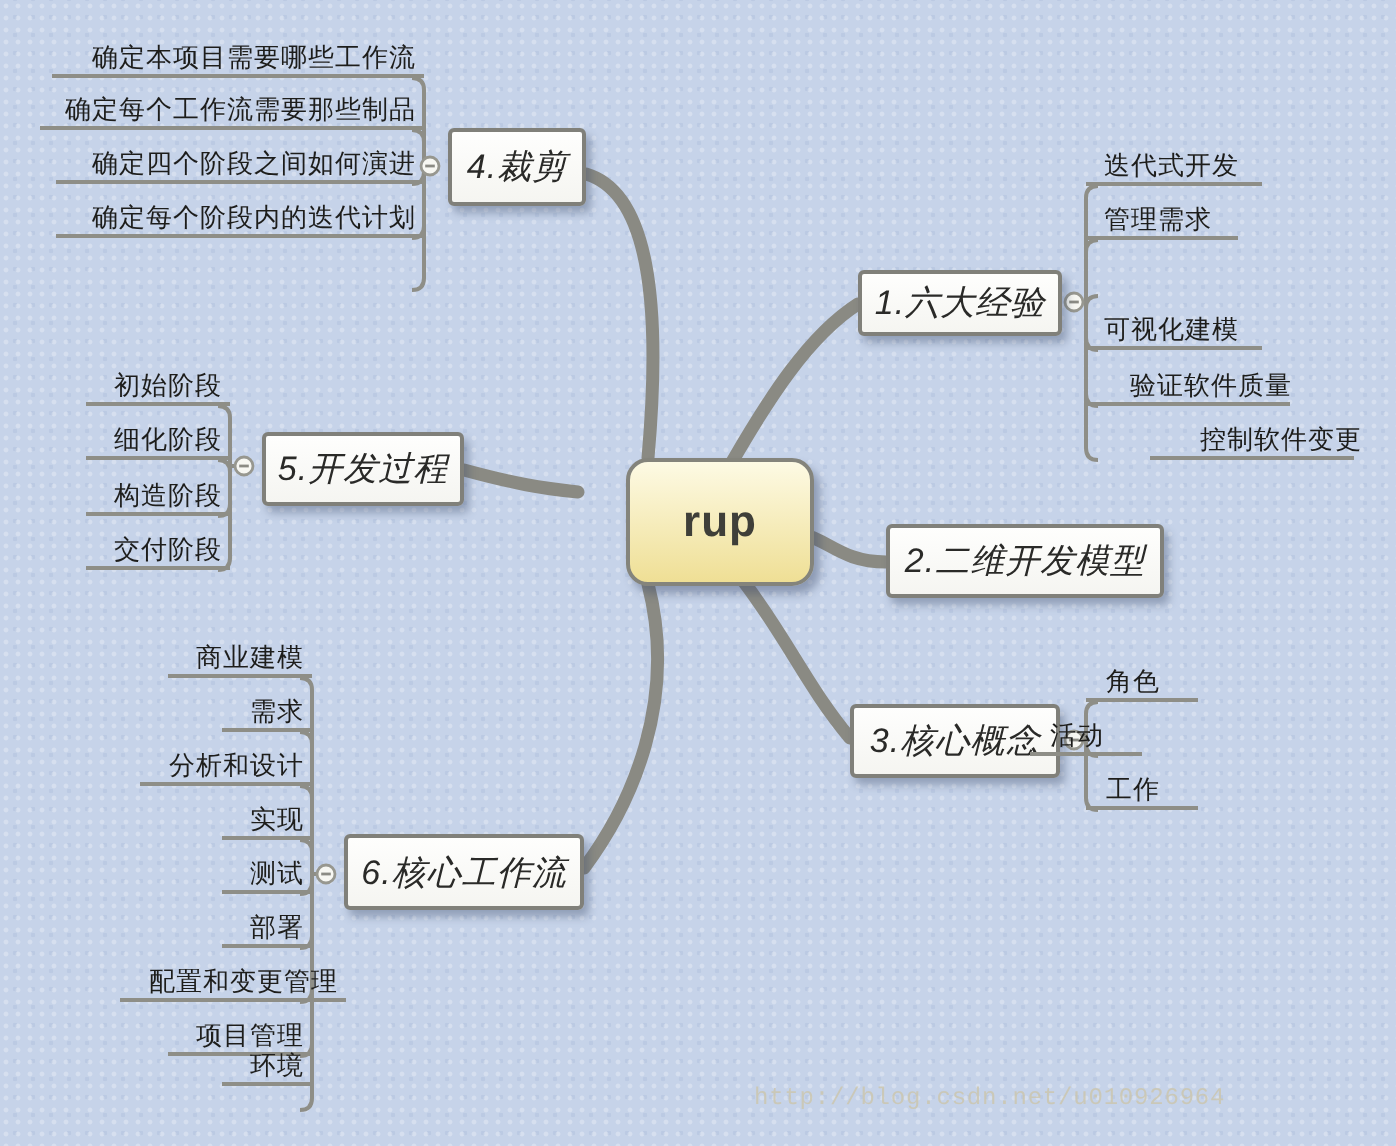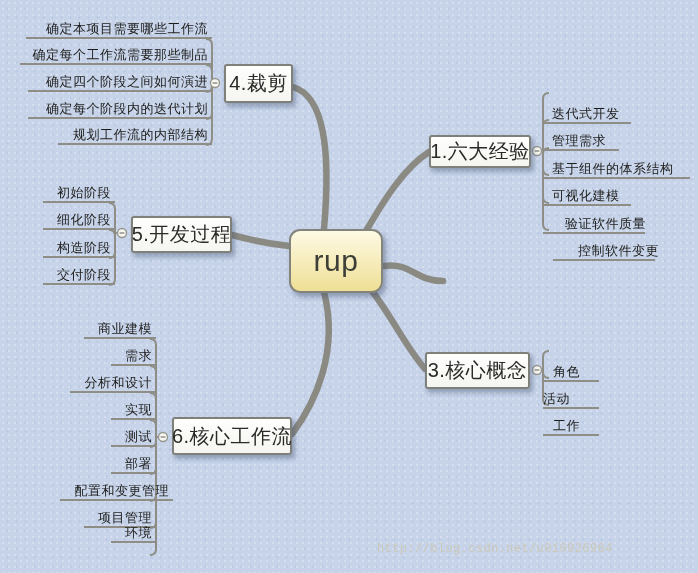--- a/index.html
+++ b/index.html
@@ -16,37 +16,37 @@
   .branch{fill:none;stroke:#8a8a83;stroke-width:6.5;stroke-linecap:round;}
   .wire{fill:none;stroke:#8e8e87;stroke-width:2;}
   .ccirc{fill:#f7f7f2;stroke:#97978f;stroke-width:1.4;}
   .cminus{stroke:#8b8b84;stroke-width:1.4;}
   .box{
     position:absolute;box-sizing:border-box;
     background:linear-gradient(#fefefd,#f5f5f1);
     border:2px solid #80807a;border-radius:3px;
     box-shadow:2.5px 3.5px 4px rgba(60,75,105,.38);
     display:flex;align-items:center;justify-content:center;
-    font-size:20px;letter-spacing:.5px;color:#2a2a28;white-space:nowrap;
+    font-size:17px;letter-spacing:.5px;color:#2a2a28;white-space:nowrap;font-style:italic;
   }
   .root{
     position:absolute;box-sizing:border-box;
     background:linear-gradient(#fdfae4,#efdf95);
     border:2px solid #84847c;border-radius:11px;
     box-shadow:3px 4px 5px rgba(60,75,105,.42);
     display:flex;align-items:center;justify-content:center;
-    font-size:30px;font-weight:normal;color:#3f3f39;letter-spacing:.5px;
+    font-size:22px;font-weight:bold;color:#3f3f39;letter-spacing:.5px;margin-left:24px;
   }
   .child{
     position:absolute;box-sizing:border-box;height:19px;line-height:17px;
     border-bottom:2px solid #8e8e87;
     font-size:13px;letter-spacing:.5px;color:#1d1d1b;white-space:nowrap;
   }
   .cl{text-align:right;padding-right:4px;}
-  .cr{text-align:left;margin-top:31px;}
+  .cr{text-align:left;}
   .wm{
     position:absolute;left:377px;top:542px;
     font-family:"Liberation Mono","DejaVu Sans Mono",monospace;
     font-size:12px;letter-spacing:.4px;color:#ccc6ae;opacity:.82;white-space:nowrap;
   }
 </style>
 </head>
 <body>
 
 <div class="canvas">
@@ -124,40 +124,39 @@
     </g>
     <g>
       <circle class="ccirc" cx="163" cy="437" r="4.5"></circle>
         <line class="cminus" x1="160.6" y1="437" x2="165.4" y2="437"></line>
     </g>
   </svg>
 
   <div class="root" style="left:289px;top:229px;width:94px;height:64px">rup</div>
 
   <div class="box" style="left:429px;top:135px;width:102px;height:33px">1.六大经验</div>
+  <div class="box" style="left:443px;top:262px;width:139px;height:37px">2.二维开发模型</div>
   <div class="box" style="left:425px;top:352px;width:105px;height:37px">3.核心概念</div>
   <div class="box" style="left:224px;top:64px;width:69px;height:39px">4.裁剪</div>
   <div class="box" style="left:131px;top:216px;width:101px;height:37px">5.开发过程</div>
   <div class="box" style="left:172px;top:417px;width:120px;height:38px">6.核心工作流</div>
 
   <div class="child cl" style="left:26px;top:20px;width:186px">确定本项目需要哪些工作流</div>
   <div class="child cl" style="left:20px;top:46px;width:192px">确定每个工作流需要那些制品</div>
   <div class="child cl" style="left:28px;top:100px;width:184px">确定每个阶段内的迭代计划</div>
   <div class="child cl" style="left:28px;top:73px;width:184px">确定四个阶段之间如何演进</div>
-  <div class="child cl" style="left:58px;top:126px;width:154px">规划工作流的内部结构</div>
 
   <div class="child cr" style="left:543px;top:74px;width:88px;padding-left:9px">迭代式开发</div>
   <div class="child cr" style="left:543px;top:101px;width:76px;padding-left:9px">管理需求</div>
-  <div class="child cr" style="left:543px;top:129px;width:147px;padding-left:9px">基于组件的体系结构</div>
   <div class="child cr" style="left:543px;top:156px;width:88px;padding-left:9px">可视化建模</div>
   <div class="child cr" style="left:543px;top:184px;width:102px;padding-left:22px">验证软件质量</div>
-  <div class="child cr" style="left:553px;top:211px;width:102px;padding-left:25px">控制软件变更</div>
+  <div class="child cr" style="left:575px;top:211px;width:102px;padding-left:25px">控制软件变更</div>
 
   <div class="child cr" style="left:543px;top:332px;width:56px;padding-left:10px">角色</div>
-  <div class="child cr" style="left:543px;top:359px;width:56px;">活动</div>
+  <div class="child cr" style="left:515px;top:359px;width:56px;padding-left:10px">活动</div>
   <div class="child cr" style="left:543px;top:386px;width:56px;padding-left:10px">工作</div>
 
   <div class="child cl" style="left:43px;top:184px;width:72px">初始阶段</div>
   <div class="child cl" style="left:43px;top:211px;width:72px">细化阶段</div>
   <div class="child cl" style="left:43px;top:239px;width:72px">构造阶段</div>
   <div class="child cl" style="left:43px;top:266px;width:72px">交付阶段</div>
 
   <div class="child cl" style="left:84px;top:320px;width:72px">商业建模</div>
   <div class="child cl" style="left:111px;top:347px;width:45px">需求</div>
   <div class="child cl" style="left:70px;top:374px;width:86px">分析和设计</div>

